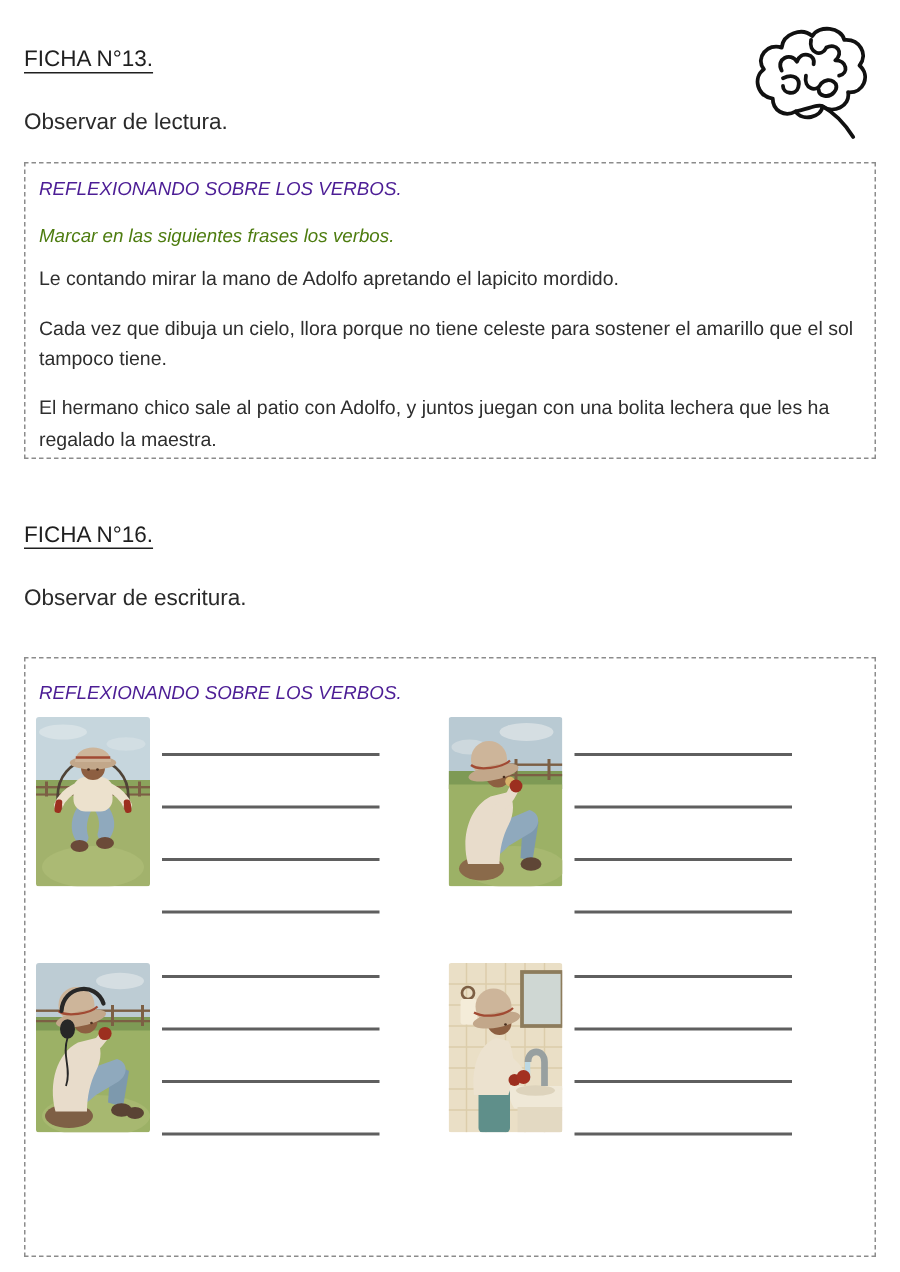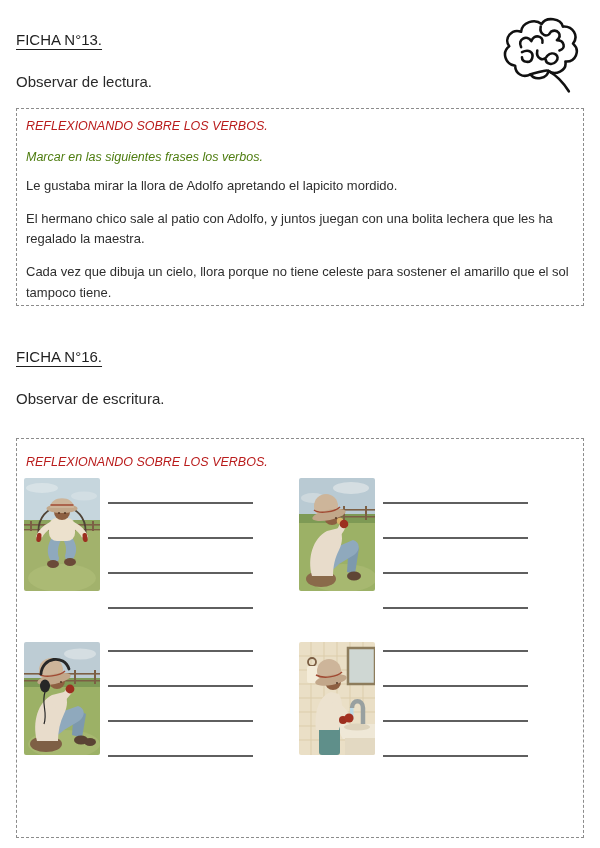--- a/index.html
+++ b/index.html
@@ -12,21 +12,21 @@
     text-decoration:underline;text-underline-offset:4px;text-decoration-thickness:1.3px;
   }
   .page-subtitle{margin:25px 16px 0;font-size:15px;color:#2a2a2a;}
   .brain{position:absolute;top:13px;right:18px;width:86px;height:80px;}
   .sheet{
     margin:18px 16px 0;border:1px dashed #8c8c8c;box-sizing:border-box;
     padding:8px 9px;background:#fff;
   }
   .sheet-1{height:198px;}
   .sheet-2{height:400px;margin-top:31px;padding-top:14px;}
-  .sheet-heading{font-style:italic;font-weight:500;font-size:12.5px;color:#b91c1c;margin:2px 0 0;}
+  .sheet-heading{font-style:italic;font-weight:500;font-size:12.5px;color:#4c1d95;margin:2px 0 0;}
   .sheet-instruction{font-style:italic;font-size:12.5px;color:#4d7c0f;margin:17px 0 0;}
   .sentence{font-size:13px;line-height:1.55;margin:13px 0 0;max-width:549px;}
   .sentence.first{margin-top:12px;}
   .cells{
     display:grid;grid-template-columns:229px 239px;column-gap:46px;row-gap:33px;
     margin:9px 0 0 -2px;
   }
   .cell{display:flex;height:131px;}
   .pic{width:76px;height:113px;flex:none;border-radius:2px;overflow:hidden;}
   .pic svg{display:block;}
@@ -48,23 +48,23 @@
     <path d="M40 72 C50 70 58 66 61 68 C72 74 80 84 85 92"></path>
   </svg>
 </div>
 
 <div class="page-title">FICHA N°13.</div>
 <div class="page-subtitle">Observar de lectura.</div>
 
 <div class="sheet sheet-1">
   <div class="sheet-heading">REFLEXIONANDO SOBRE LOS VERBOS.</div>
   <div class="sheet-instruction">Marcar en las siguientes frases los verbos.</div>
-  <p class="sentence first">Le gustaba mirar la llora de Adolfo apretando el lapicito mordido.</p>
+  <p class="sentence first">Le contando mirar la mano de Adolfo apretando el lapicito mordido.</p>
+  <p class="sentence">Cada vez que dibuja un cielo, llora porque no tiene celeste para sostener el amarillo que el sol tampoco tiene.</p>
   <p class="sentence">El hermano chico sale al patio con Adolfo, y juntos juegan con una bolita lechera que les ha regalado la maestra.</p>
-  <p class="sentence">Cada vez que dibuja un cielo, llora porque no tiene celeste para sostener el amarillo que el sol tampoco tiene.</p>
 </div>
 
 <div class="page-title" style="margin-top:42px;">FICHA N°16.</div>
 <div class="page-subtitle">Observar de escritura.</div>
 
 <div class="sheet sheet-2">
   <div class="sheet-heading">REFLEXIONANDO SOBRE LOS VERBOS.</div>
 
   <div class="cells">
 

